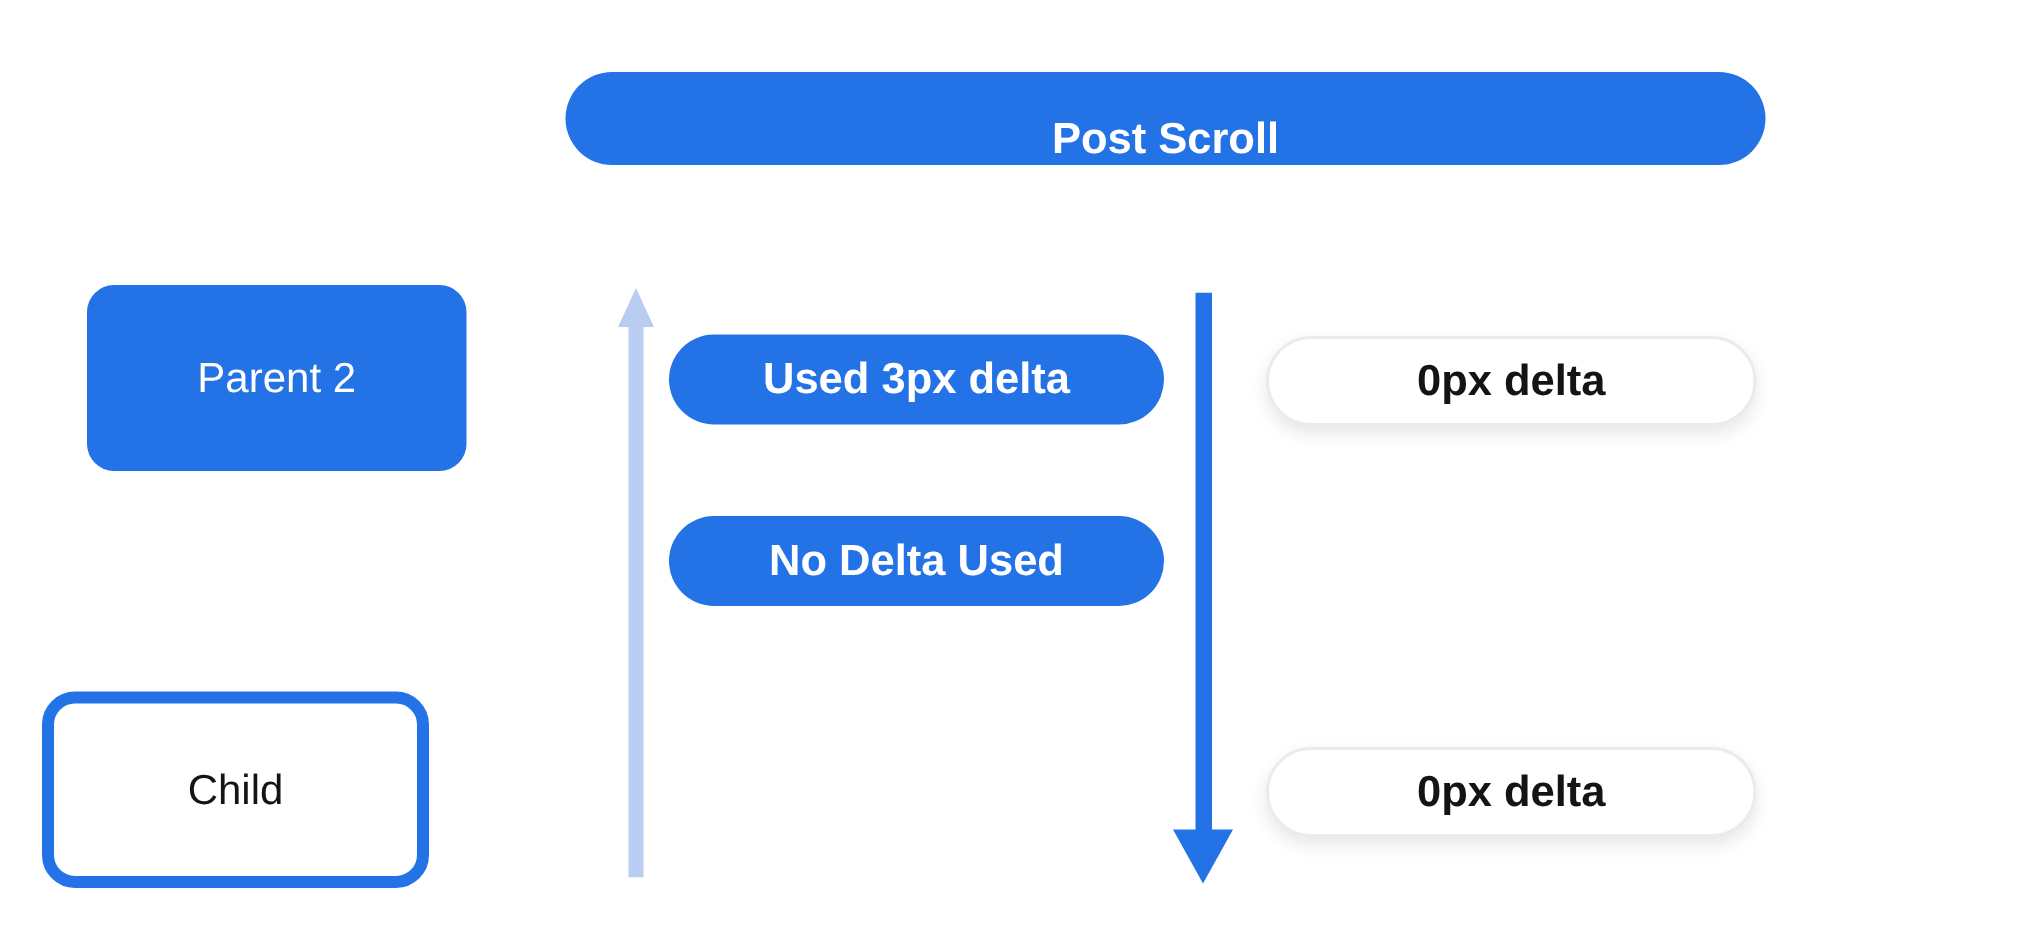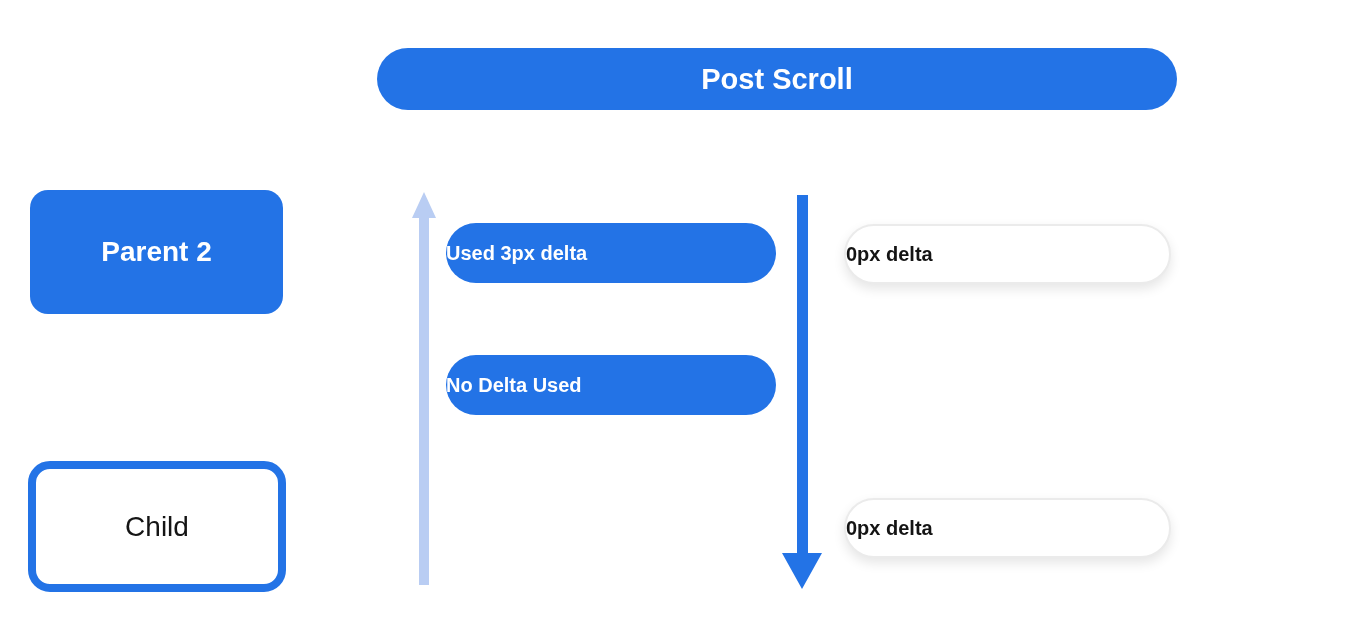--- a/index.html
+++ b/index.html
@@ -15,55 +15,55 @@
     position:relative;
     width:1346px;height:624px;
     background:var(--background);
     font-family:"Liberation Sans","DejaVu Sans",sans-serif;
     overflow:hidden;
   }
   
   .banner{
     position:absolute;left:377px;top:48px;width:800px;height:62px;
     background:var(--blue);border-radius:31px;
-    display:flex;align-items:center;justify-content:center;
+    display:flex;align-items:flex-end;justify-content:center;
     color:var(--white);font-size:29px;font-weight:bold;
   }
   
   .box{
     position:absolute;left:30px;width:253px;height:124px;
     border-radius:18px;display:flex;align-items:center;justify-content:center;
     font-size:28px;
   }
-  .box.filled{background:var(--blue);color:var(--white);font-weight:bold;}
+  .box.filled{background:var(--blue);color:var(--white);font-weight:normal;margin-left:28px;}
   .box.parent2{top:190px;}
   .box.parent1{top:328px;}
   .box.outlined{
     left:28px;top:461px;width:242px;height:115px;
     background:var(--white);border:8px solid var(--blue);
     border-radius:22px;color:var(--dark-text);font-weight:500;text-align:center;
   }
   
   .arrow{position:absolute;display:block;}
   .arrow.up{left:410px;top:192px;}
   .arrow.up path{fill:var(--light-blue);}
   .arrow.down{left:782px;top:195px;}
   .arrow.down path{fill:var(--blue);}
   
   .pill{
     position:absolute;height:60px;border-radius:30px;
-    display:flex;align-items:center;justify-content:flex-start;
-    font-size:20px;
+    display:flex;align-items:center;justify-content:center;
+    font-size:29px;
   }
   .pill.blue{
     left:446px;width:330px;background:var(--blue);
     color:var(--white);font-weight:bold;
   }
   .pill.used{top:223px;}
-  .pill.nodelta{top:355px;}
+  .pill.nodelta{top:344px;}
   .pill.white{
     left:844px;width:327px;background:var(--white);
     border:2px solid var(--pill-border);
     box-shadow:0 5px 12px rgba(0,0,0,0.10);
     color:var(--dark-text);font-weight:700;box-sizing:border-box;
   }
   .pill.zero-top{top:224px;}
   .pill.zero-bottom{top:498px;}
 </style>
 </head>

